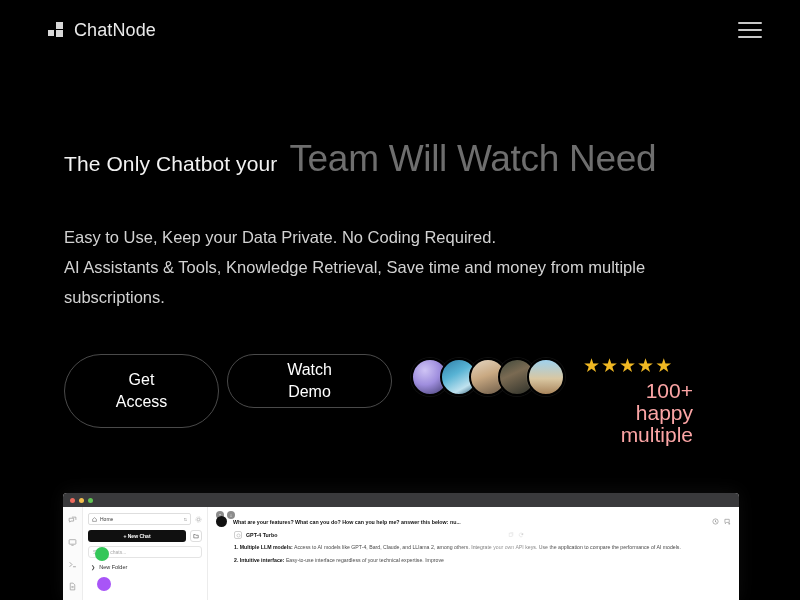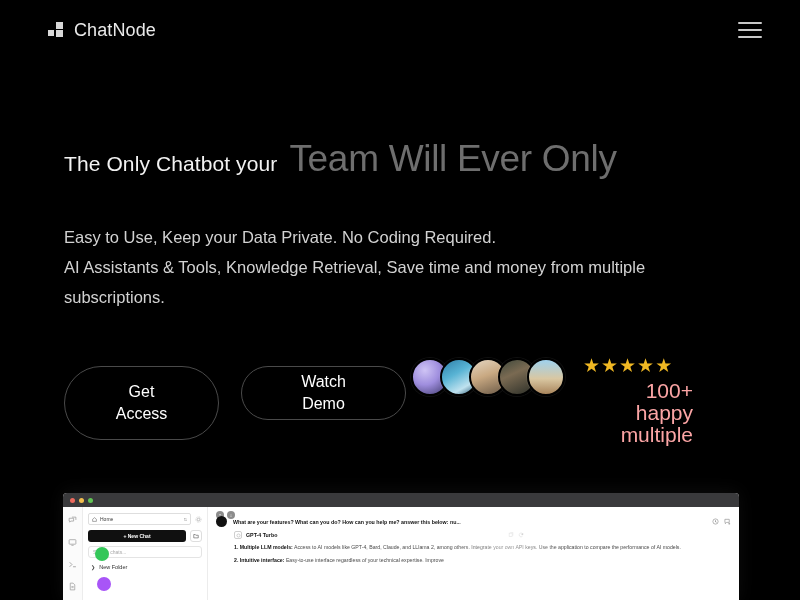--- a/index.html
+++ b/index.html
@@ -42,21 +42,21 @@
     margin-left:12px; vertical-align:baseline;
   }
 
   .subcopy {
     position:absolute; left:64px; top:222px; width:690px;
     color:#d2d2d2; font-size:16.5px; line-height:30px; font-weight:400;
   }
   .subcopy div { white-space:nowrap; }
 
   
-  .cta-row { position:absolute; left:64px; top:366px; display:flex; gap:22px; }
+  .cta-row { position:absolute; left:64px; top:354px; display:flex; gap:8px; }
   .btn {
     border:1px solid #4a4a4a; border-radius:40px; background:#000;
     color:#ffffff; font-size:16px; line-height:22px; text-align:center;
     display:flex; align-items:center; justify-content:center;
     cursor:pointer; padding:0 10px;
   }
   .btn-access { width:155px; height:74px; }
   .btn-demo   { width:165px; height:54px; }
   .btn span { display:block; }
 
@@ -174,21 +174,21 @@
     </div>
     <div class="hamburger">
       <span></span>
         <span></span>
         <span></span>
     </div>
   </div>
 
   <div class="hero">
     <h1 class="headline">
-      <span class="h-lead">The Only Chatbot your</span><span class="h-accent">Team Will Ever Only</span>
+      <span class="h-lead">The Only Chatbot your</span><span class="h-accent">Team Will Watch Need</span>
     </h1>
 
     <div class="subcopy">
       <div>Easy to Use, Keep your Data Private. No Coding Required.</div>
       <div>AI Assistants &amp; Tools, Knowledge Retrieval, Save time and money from multiple</div>
       <div>subscriptions.</div>
     </div>
 
     <div class="cta-row">
       <div class="btn btn-access">

